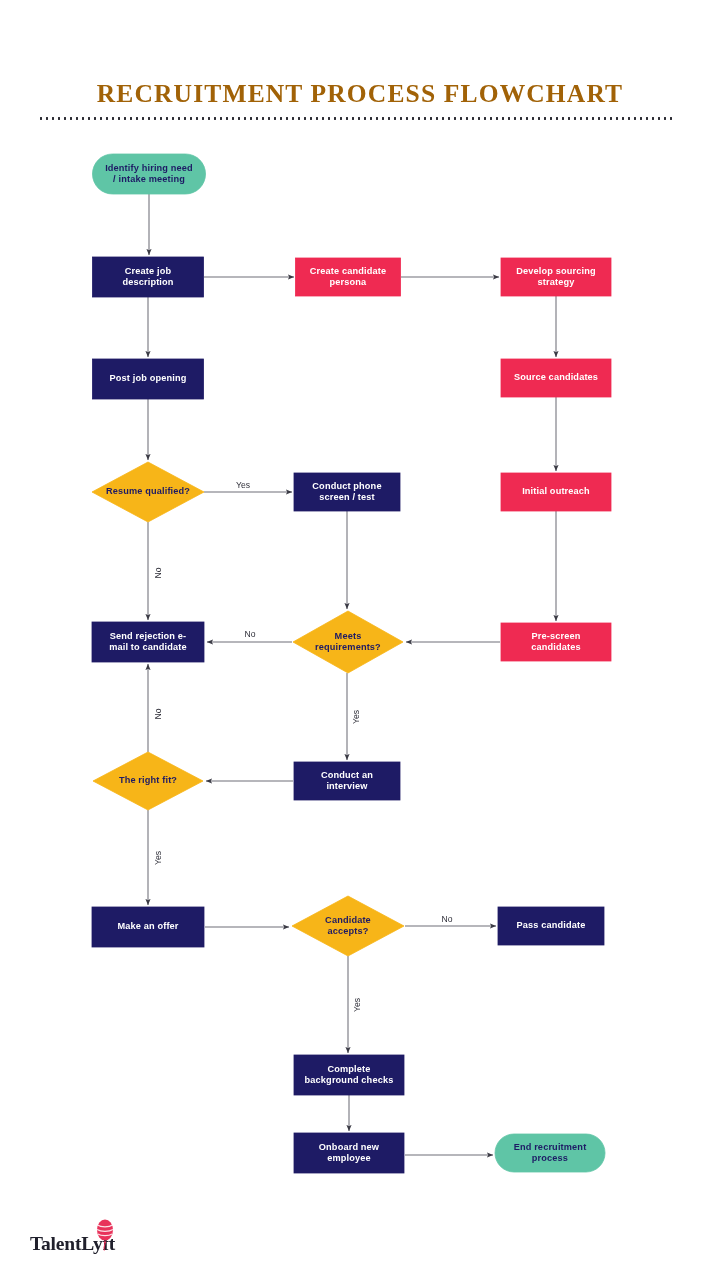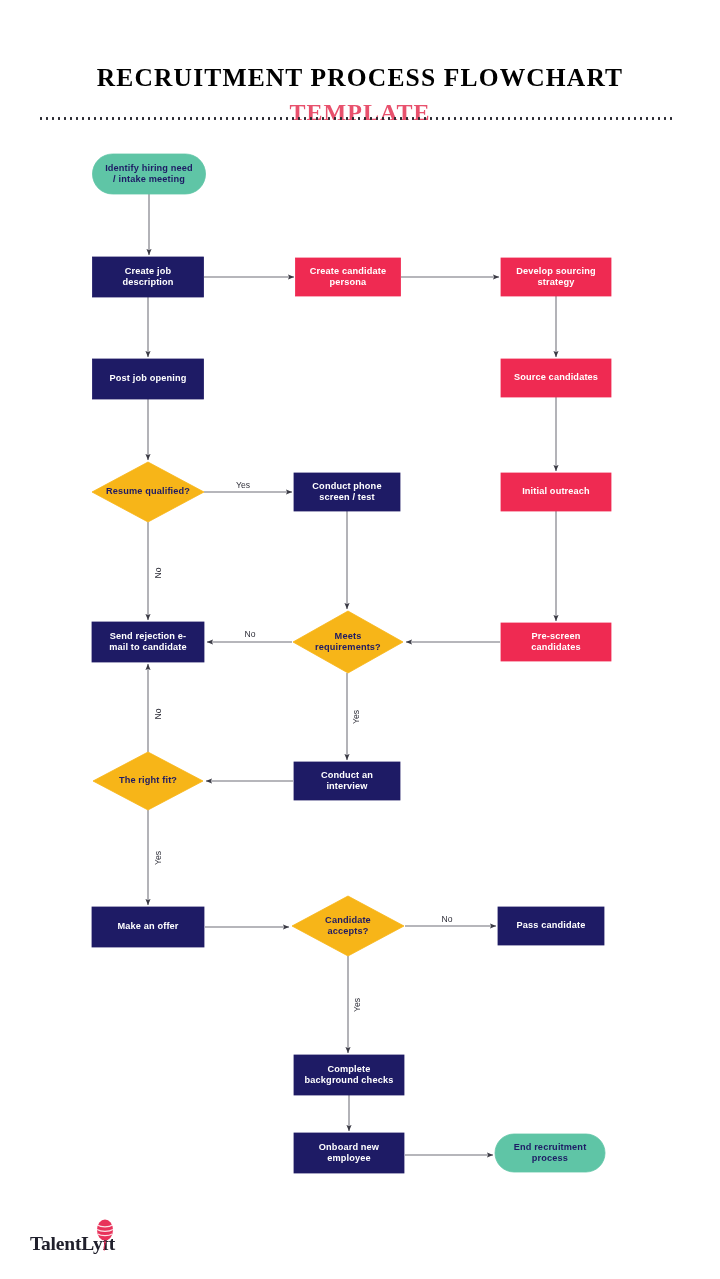--- a/index.html
+++ b/index.html
@@ -24,26 +24,26 @@
   
   .header {
     position: absolute;
     left: 0;
     top: 0;
     width: 720px;
     text-align: center;
   }
   .title-main {
     margin: 0;
-    padding-top: 64px;
+    padding-top: 80px;
     font-family: "Liberation Serif", serif;
     font-weight: 700;
     font-size: 25.5px;
     letter-spacing: 1.15px;
-    color: #000000;
+    color: #a16207;
     line-height: 1.1;
     white-space: nowrap;
   }
   .title-sub {
     margin: 0;
     padding-top: 7px;
     font-family: "Liberation Serif", serif;
     font-weight: 700;
     font-size: 24px;
     letter-spacing: 1.0px;
@@ -120,21 +120,20 @@
     height: 34px;
   }
 </style>
 </head>
 <body>
 
 <div id="page">
 
   <div class="header">
     <h1 class="title-main">RECRUITMENT PROCESS FLOWCHART</h1>
-    <h2 class="title-sub">TEMPLATE</h2>
   </div>
   <div class="divider"></div>
 
   <svg id="flow" viewBox="0 0 720 1279" width="720" height="1279">
     <defs>
       <marker id="arrowhead" markerWidth="7" markerHeight="7" refX="6.2" refY="3" orient="auto" markerUnits="userSpaceOnUse">
         <path d="M0,0.4 L6.4,3 L0,5.6 L1.5,3 Z" fill="#3a3a44"></path>
       </marker>
     </defs>
     <g id="edges-layer">

